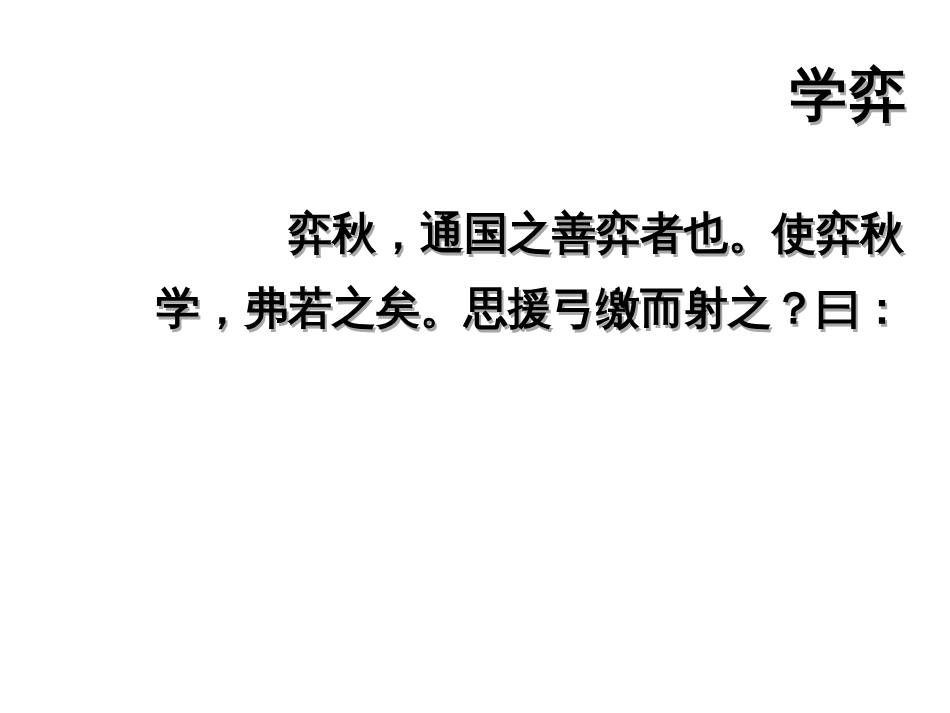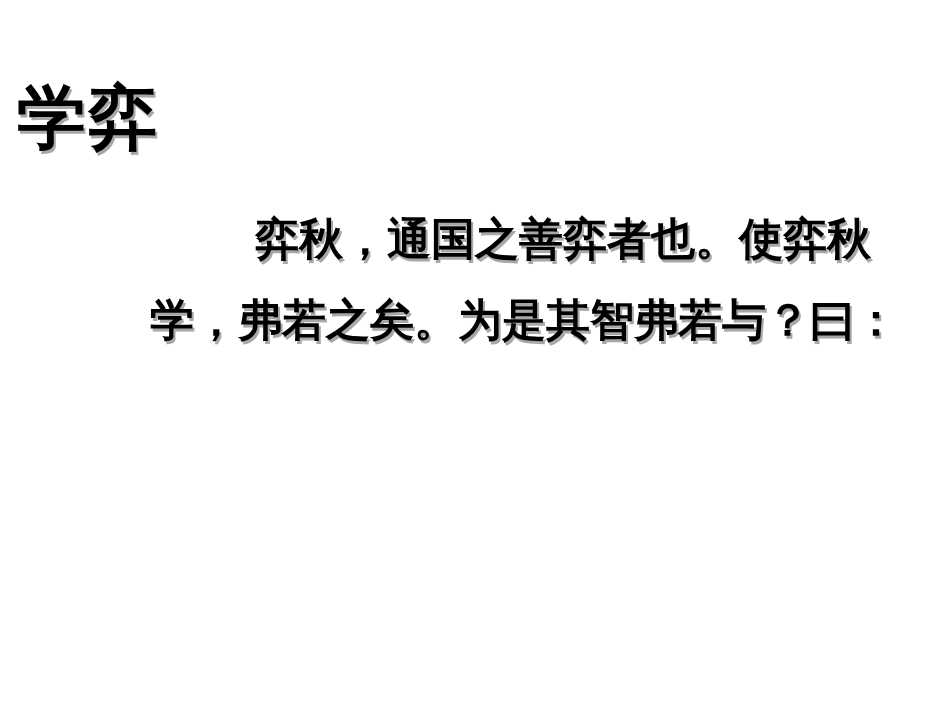--- a/index.html
+++ b/index.html
@@ -14,50 +14,51 @@
     background: #ffffff;
     overflow: hidden;
     font-family: "Liberation Serif", "DejaVu Serif", serif;
     color: #000000;
   }
   .slide-title {
     position: absolute;
     top: 64px;
     left: 0;
     width: 908px;            
-    margin: 17px;
-    text-align: left;
-    font-size: 69px;
+    margin: 0;
+    text-align: right;
+    font-size: 57px;
     font-weight: bold;
     line-height: 1.1;
     letter-spacing: 2px;
     text-shadow: 2px 3px 0 #a8a8a8;
   }
   .body-text {
     position: absolute;
     left: 144px;
     top: 196px;
     width: 760px;
   }
   .body-line {
-    margin: 6px;
+    margin: 0;
     font-size: 44px;
     font-weight: bold;
     line-height: 75px;
     white-space: nowrap;
     letter-spacing: 0px;
     text-shadow: 2px 3px 0 #a8a8a8;
+    text-align: right;
   }
   .body-line.first {
     text-indent: 105px;      
   }
 </style>
 </head>
 <body>
 
 <div class="slide">
   <h1 class="slide-title">学弈</h1>
 
   <div class="body-text">
     <p class="body-line first">弈秋，通国之善弈者也。使弈秋</p>
-    <p class="body-line">学，弗若之矣。为是其智弗若与？曰：</p>
+    <p class="body-line">学，弗若之矣。思援弓缴而射之？曰：</p>
   </div>
 </div>
 
 </body></html>

